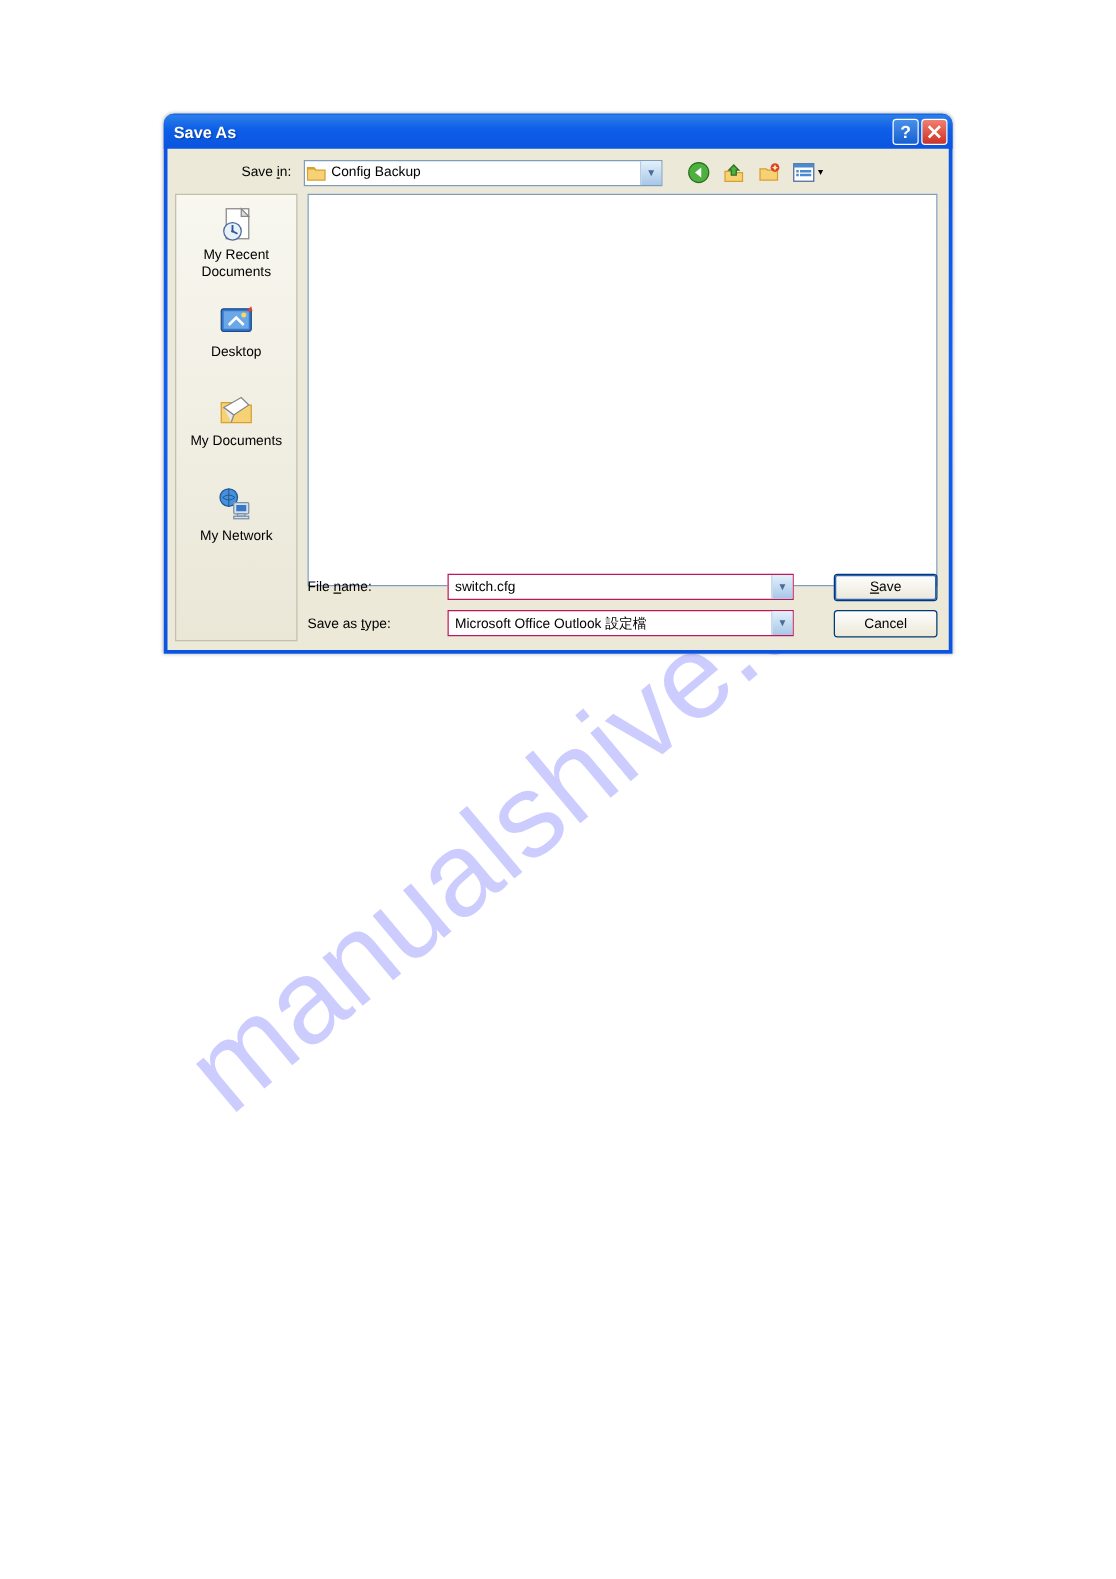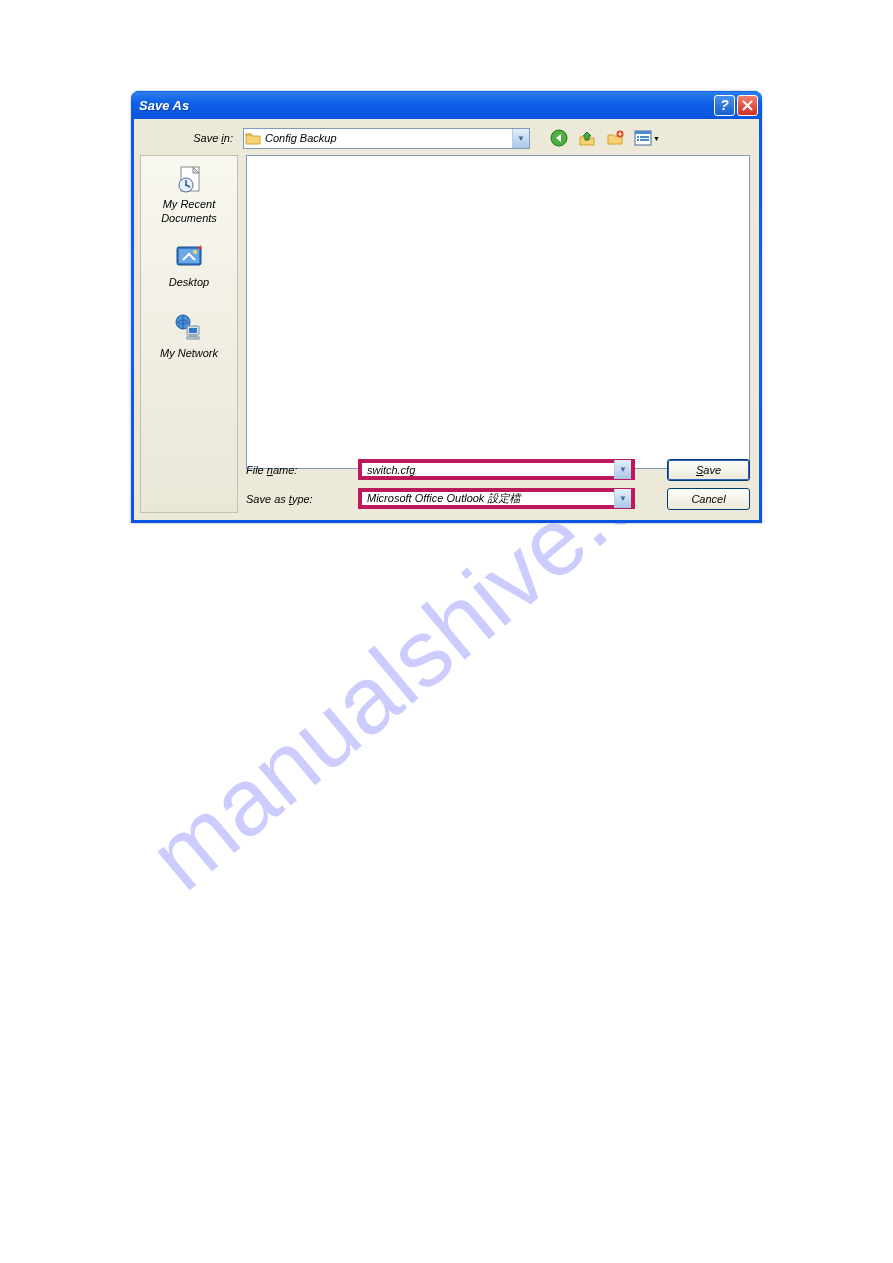--- a/index.html
+++ b/index.html
@@ -26,21 +26,20 @@
   .dialog {
     position: absolute;
     left: 131px;
     top: 91px;
     width: 631px;
     height: 432px;
     background: linear-gradient(to bottom, #0a54e0 0%, #1160f0 50%, #0a54e0 100%);
     border-radius: 8px 8px 0 0;
     box-shadow: 0 0 3px rgba(0,0,0,0.3);
     z-index: 2;
-    font-style: italic;
   }
   .titlebar {
     height: 28px;
     background: linear-gradient(to bottom, #0058e6 0%, #2a7de8 5%, #0d5ee8 45%, #0a54e0 100%);
     display: flex;
     align-items: center;
     padding: 0 4px 0 8px;
     border-radius: 8px 8px 0 0;
   }
   .title-text {
@@ -171,21 +170,21 @@
     height: 29px;
     gap: 4px;
   }
   .field-label {
     width: 108px;
   }
   .field-combo {
     width: 277px;
     height: 21px;
     background: #fff;
-    border: 4px solid #be185d;
+    border: 1px solid #be185d;
     display: flex;
     align-items: center;
     padding-left: 5px;
     cursor: text;
   }
   .field-combo .combo-text { flex: 1; }
   .action-btn {
     width: 83px;
     height: 22px;
     margin-left: auto;
@@ -286,20 +285,28 @@
             <rect x="4" y="6" width="24" height="18" rx="2" fill="#3878c8" stroke="#1a4a8a"></rect>
             <rect x="6" y="8" width="20" height="14" fill="#6aa8e8"></rect>
             <path d="M10 19 L16 13 L22 19" stroke="#fff" stroke-width="2" fill="none"></path>
             <circle cx="22" cy="11" r="2" fill="#f8d860"></circle>
             <path d="M24 8 L28 4 L29 8 Z" fill="#e04030"></path>
           </svg>
         <span class="place-label">Desktop</span>
       </div>
       <div class="place">
         <svg class="place-icon" viewBox="0 0 32 32">
+            <path d="M4 10 L12 10 L14 12 L28 12 L28 26 L4 26 Z" fill="#f7d275" stroke="#d7a030"></path>
+            <path d="M6 14 L20 6 L26 12 L14 20 Z" fill="#fff" stroke="#888"></path>
+            <path d="M6 14 L14 20 L12 26" fill="#e8e8e8" stroke="#888"></path>
+          </svg>
+        <span class="place-label">My Documents</span>
+      </div>
+      <div class="place">
+        <svg class="place-icon" viewBox="0 0 32 32">
             <circle cx="10" cy="10" r="7" fill="#4a90d8" stroke="#1a5a9a"></circle>
             <path d="M5 10 Q10 6 15 10 M5 10 Q10 14 15 10 M10 3 L10 17" stroke="#1a5a9a" fill="none" stroke-width="0.8"></path>
             <rect x="14" y="14" width="12" height="9" rx="1" fill="#d8e0e8" stroke="#7890a8"></rect>
             <rect x="16" y="16" width="8" height="5" fill="#3878c8"></rect>
             <rect x="17" y="23" width="6" height="2" fill="#d8e0e8" stroke="#7890a8"></rect>
             <rect x="14" y="25" width="12" height="2" fill="#d8e0e8" stroke="#7890a8"></rect>
           </svg>
         <span class="place-label">My Network</span>
       </div>
     </div>

